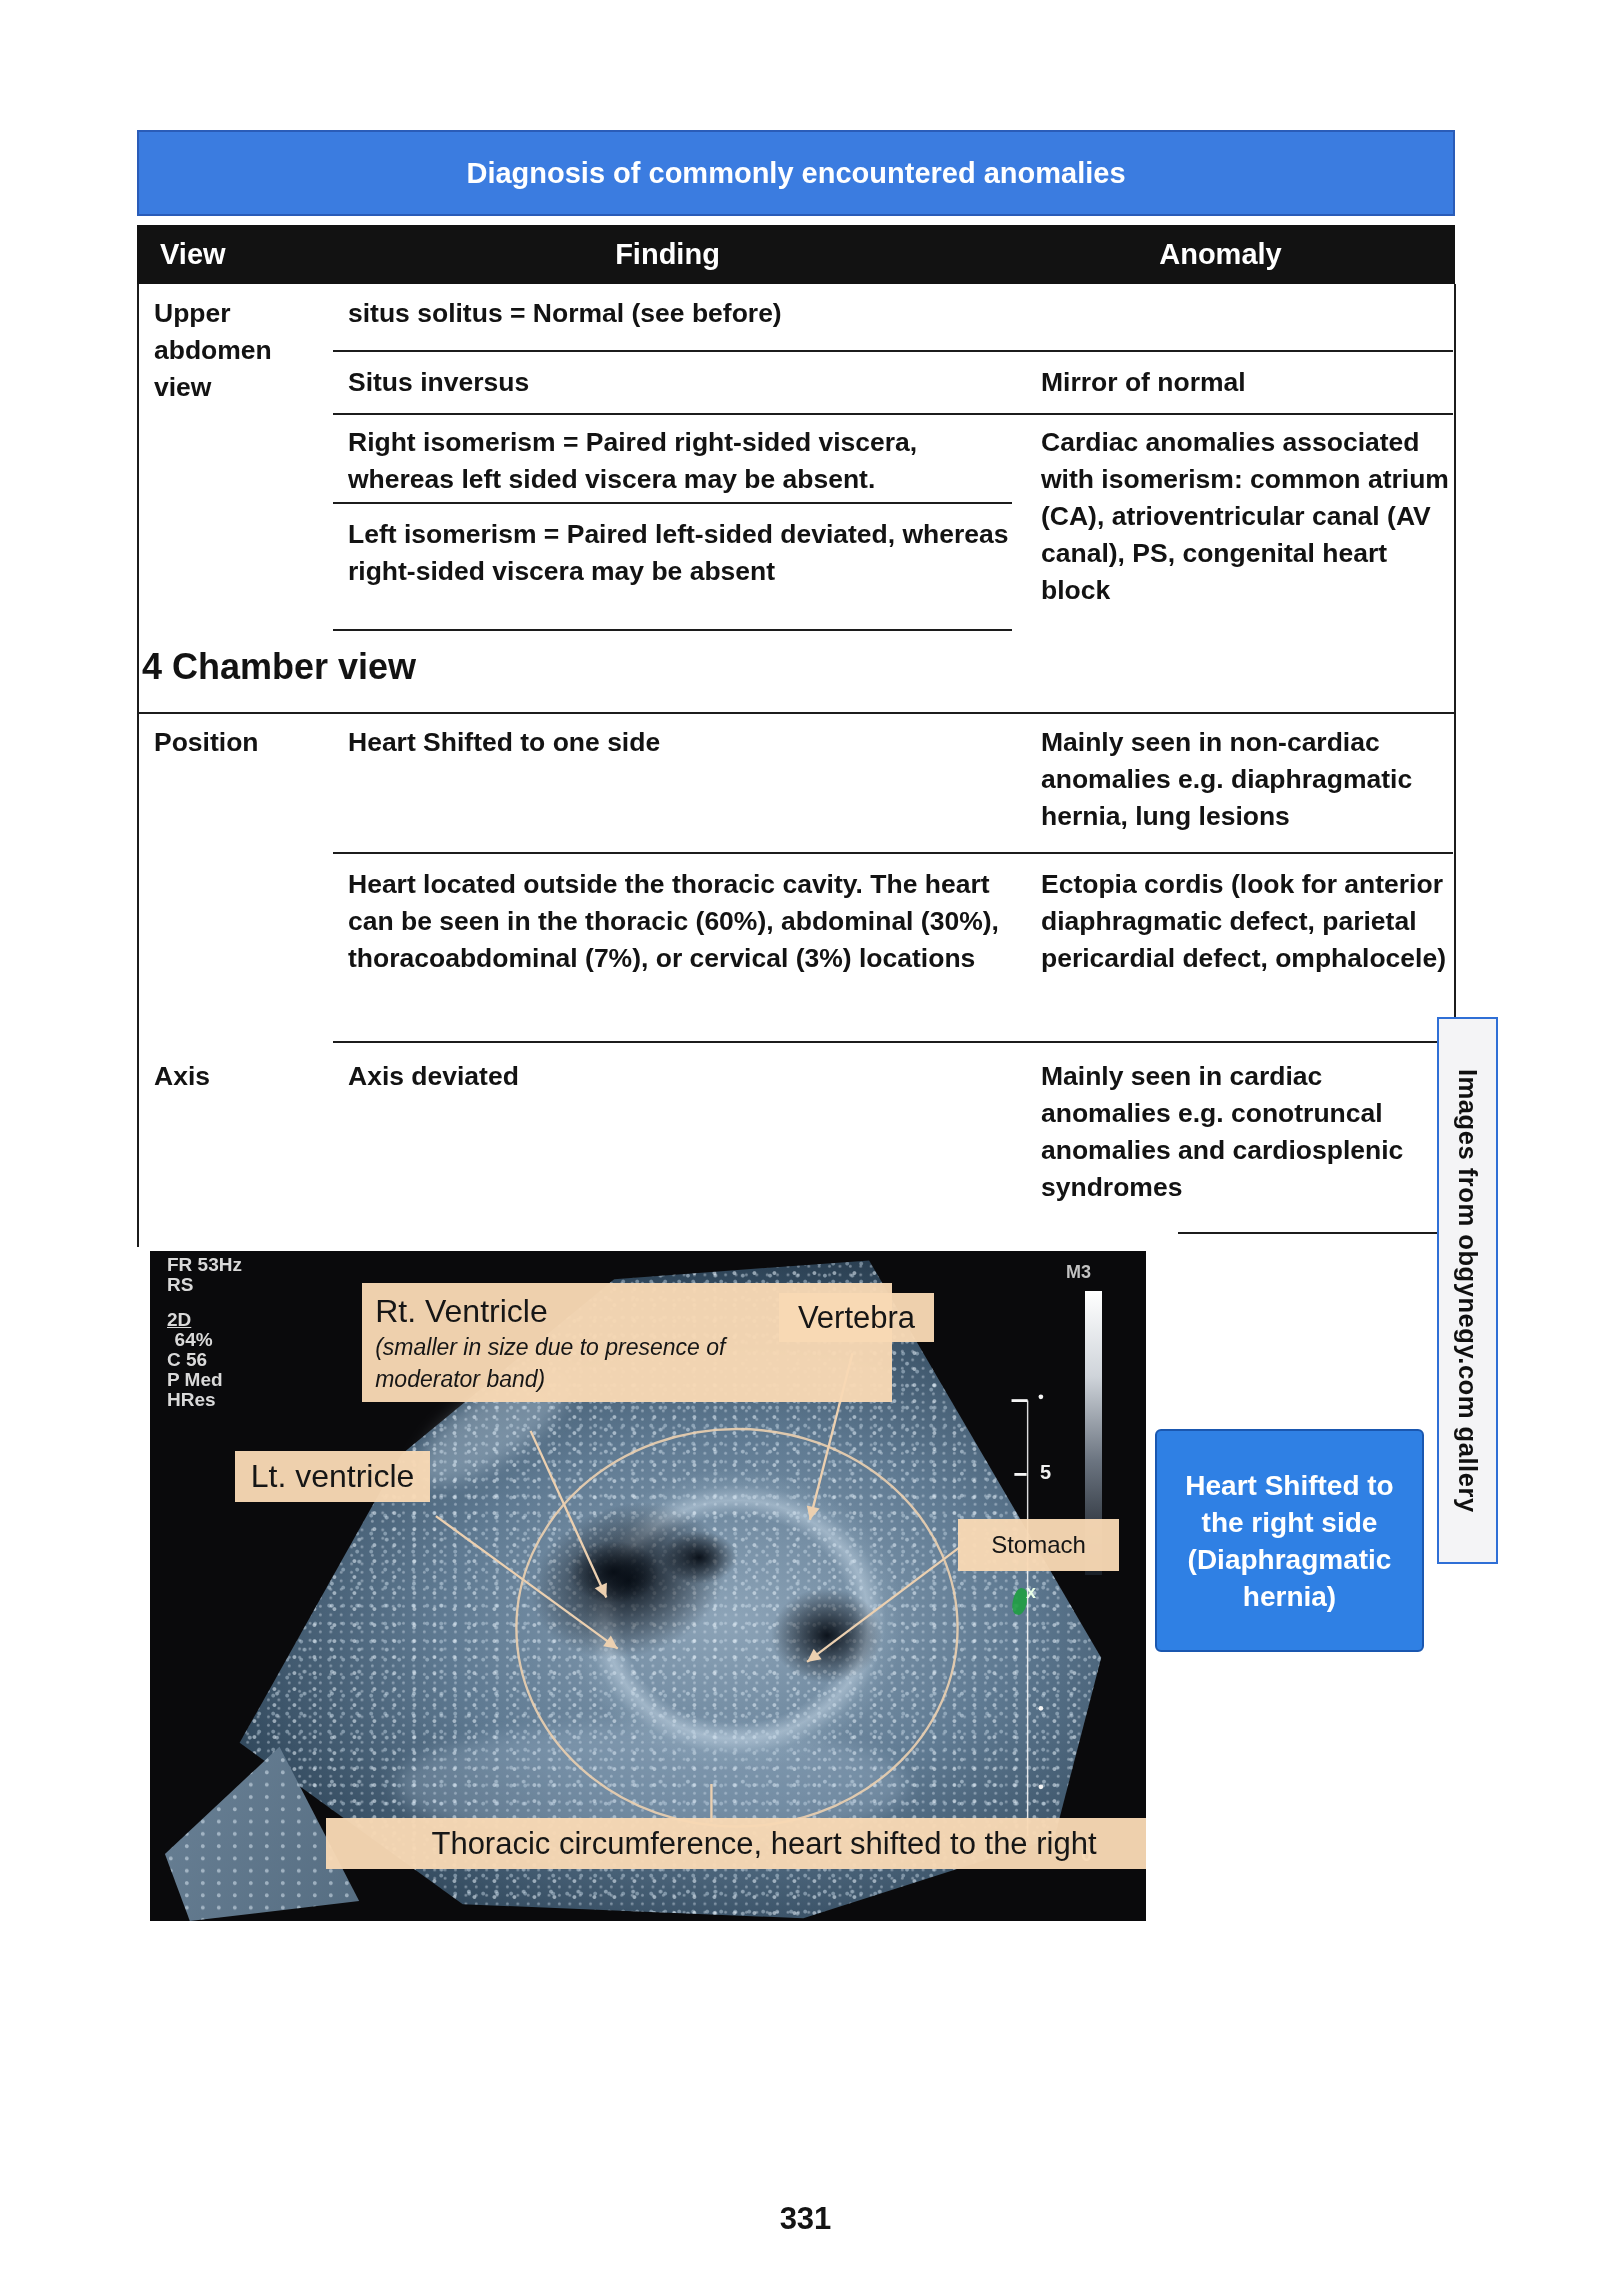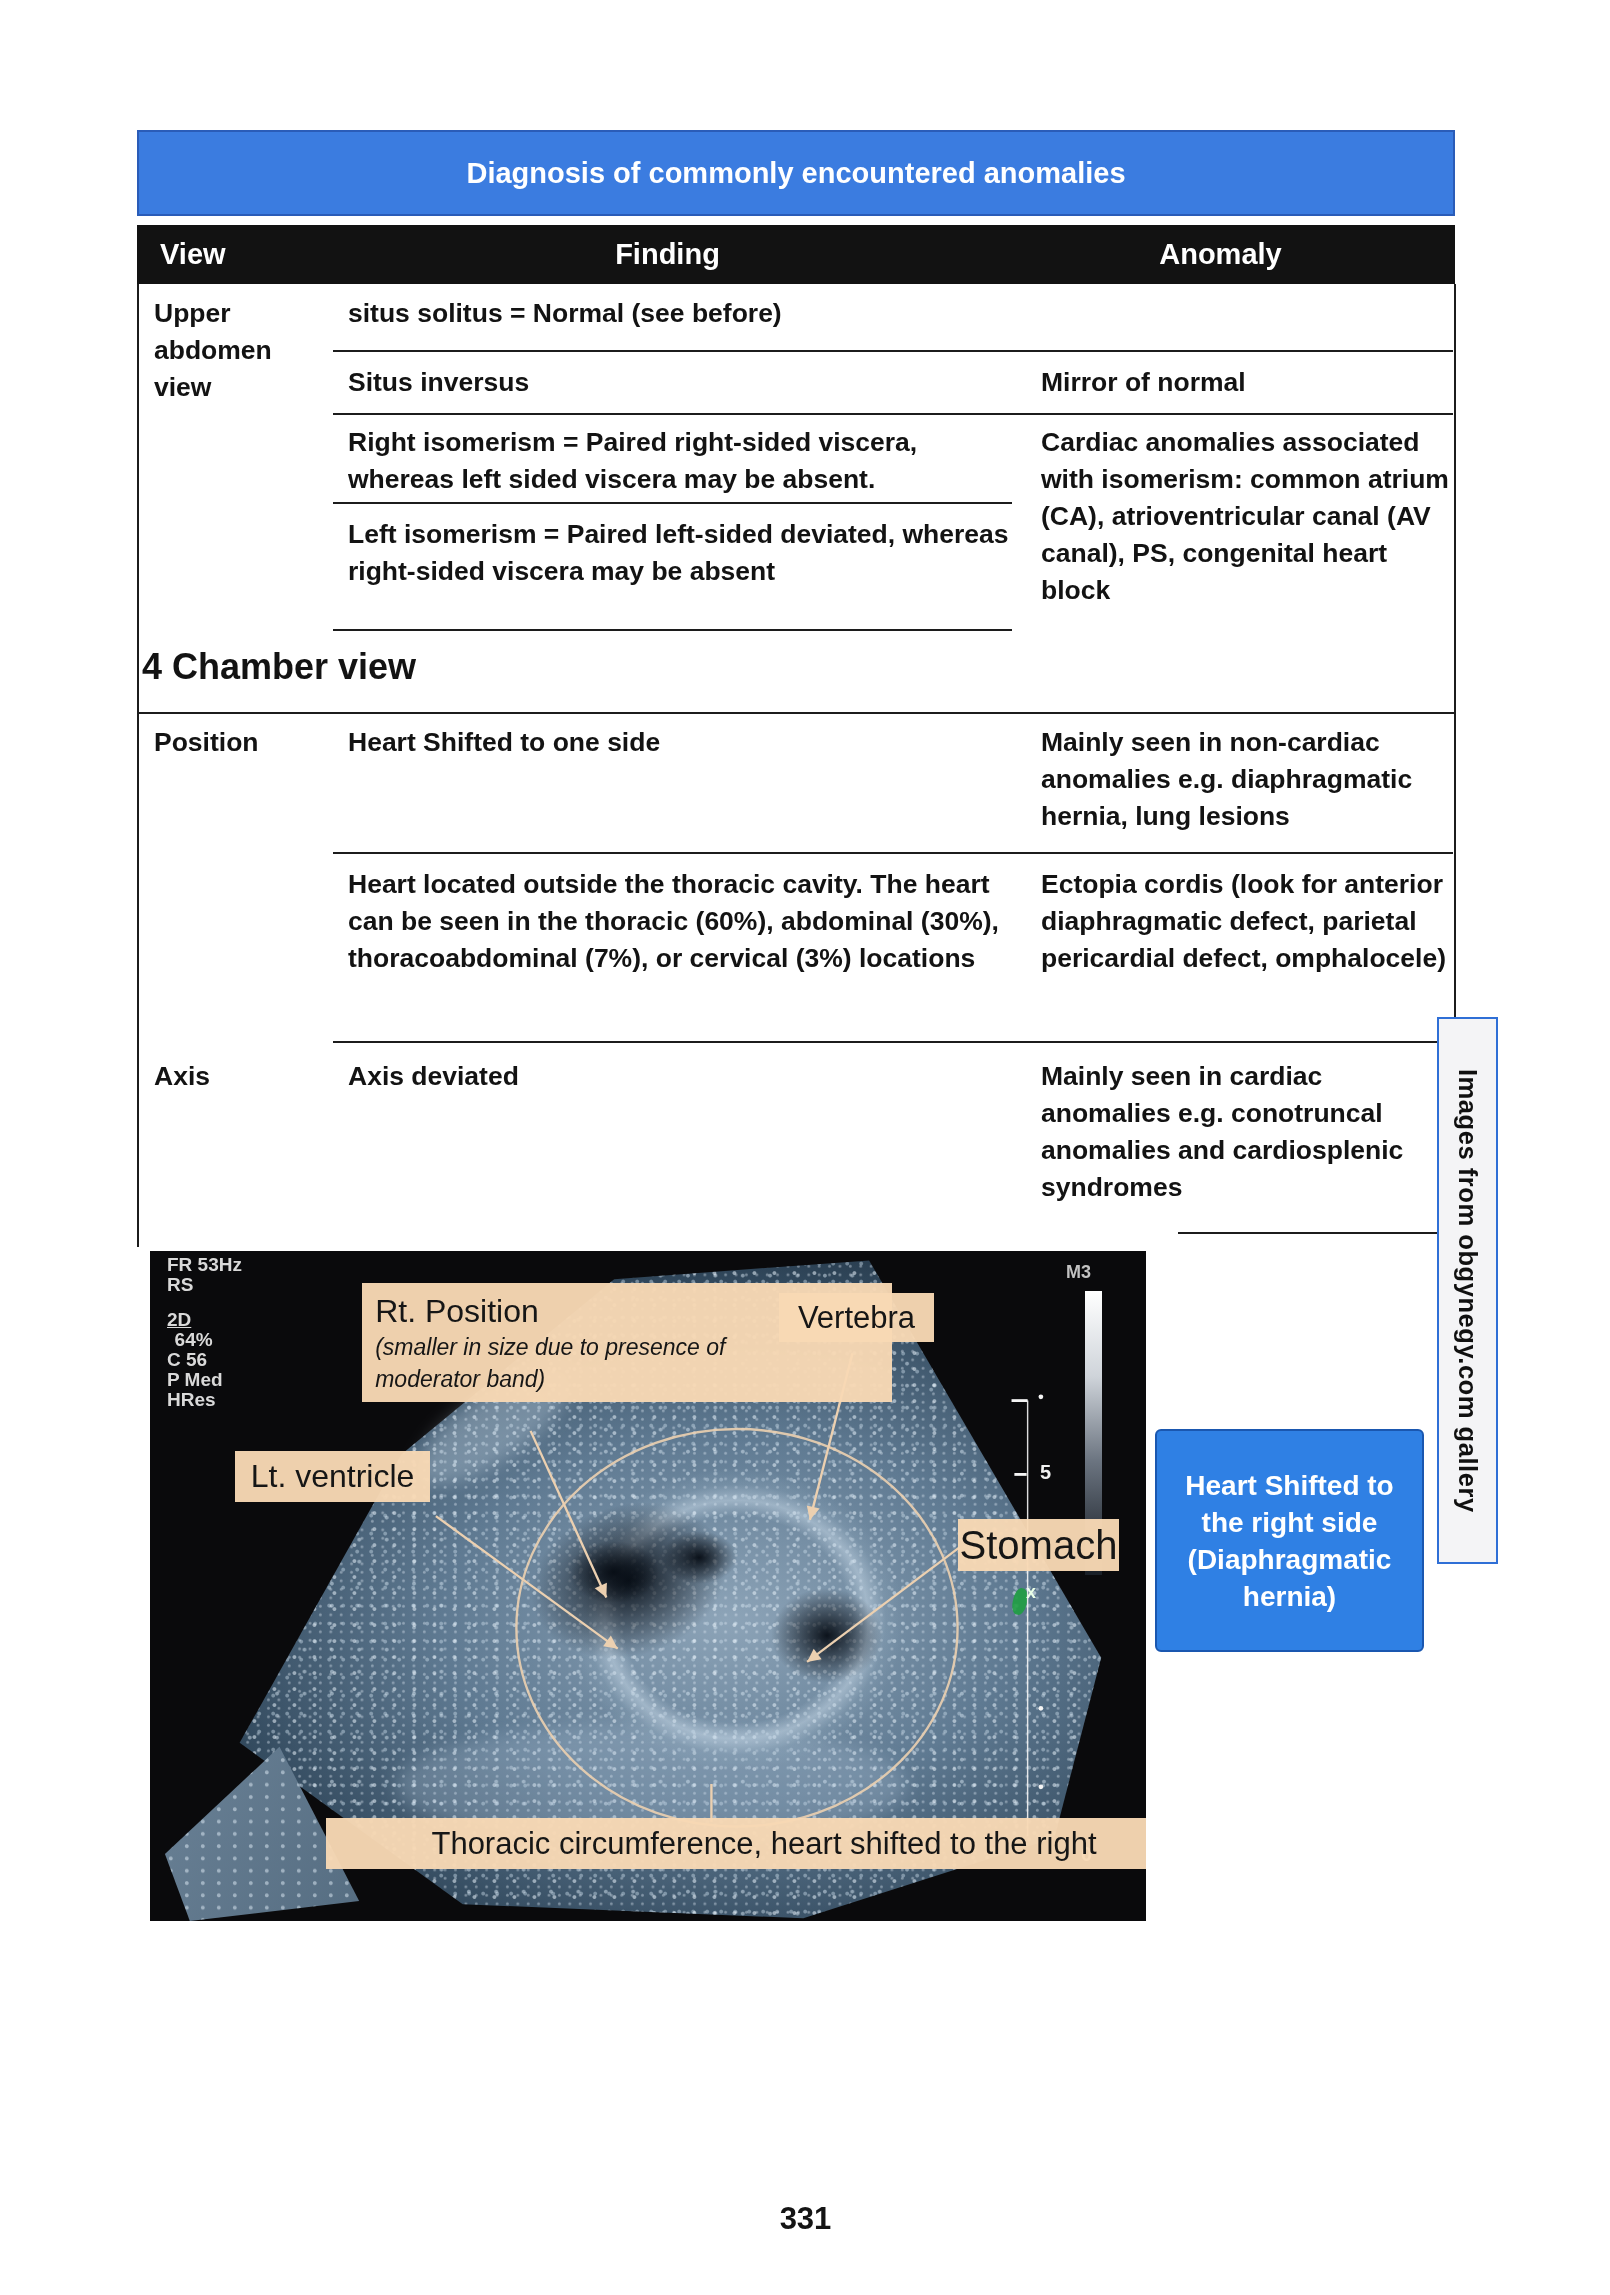--- a/index.html
+++ b/index.html
@@ -75,21 +75,21 @@
 
   .us-label{
     position:absolute;background:rgba(248,216,180,.96);color:#161616;
     display:flex;align-items:center;justify-content:center;text-align:center;
   }
   .rtv{left:212px;top:32px;width:530px;box-sizing:border-box;padding:7.6px 13.2px;display:block;text-align:left;}
   .rtv .t{font-size:32px;line-height:40px;}
   .rtv .n{font-size:23px;font-style:italic;line-height:32px;max-width:407px;}
   .lbl-vertebra{left:629px;top:42px;width:155px;height:49px;font-size:31px;}
   .lbl-lt{left:85px;top:200px;width:195px;height:51px;font-size:32px;}
-  .lbl-stomach{left:808px;top:268px;width:161px;height:52px;font-size:40px;}
+  .lbl-stomach{left:808px;top:268px;width:161px;height:52px;font-size:24px;}
   .lbl-thoracic{left:176px;top:567px;width:876px;height:51px;font-size:31px;}
   .us-svg{position:absolute;inset:0;pointer-events:none;}
 
   
   .callout{
     position:absolute;left:1155px;top:1429px;width:269px;height:223px;
     background:#2f80e4;border:2.8px solid #1a57b0;box-sizing:border-box;border-radius:6px;
     display:flex;align-items:center;justify-content:center;text-align:center;
     color:#fff;font-size:28px;font-weight:700;line-height:37px;padding:0 15px;
   }
@@ -194,21 +194,21 @@
       <line x1="593" y1="563" x2="593" y2="603" stroke="#ecd0b0" stroke-width="2.5"></line>
       <line x1="927" y1="158" x2="927" y2="618" stroke="#f5f5f5" stroke-width="1.5" opacity="0.9"></line>
       <line x1="910" y1="158" x2="927" y2="158" stroke="#f5f5f5" stroke-width="3"></line>
       <circle cx="941" cy="154" r="2.5" fill="#f5f5f5"></circle>
       <line x1="913" y1="236" x2="926" y2="236" stroke="#f5f5f5" stroke-width="3"></line>
       <circle cx="941" cy="483" r="2.5" fill="#f5f5f5"></circle>
       <circle cx="941" cy="566" r="2.5" fill="#f5f5f5"></circle>
     </svg>
 
     <div class="us-label rtv">
-      <div class="t">Rt. Position</div>
+      <div class="t">Rt. Ventricle</div>
       <div class="n">(smaller in size due to presence of moderator band)</div>
     </div>
     <div class="us-label lbl-vertebra">Vertebra</div>
     <div class="us-label lbl-lt">Lt. ventricle</div>
     <div class="us-label lbl-stomach">Stomach</div>
     <div class="us-label lbl-thoracic">Thoracic circumference, heart shifted to the right</div>
   </div>
 
   <div class="callout">Heart Shifted to the right side (Diaphragmatic hernia)</div>
   <div class="gallery">Images from obgynegy.com gallery</div>

